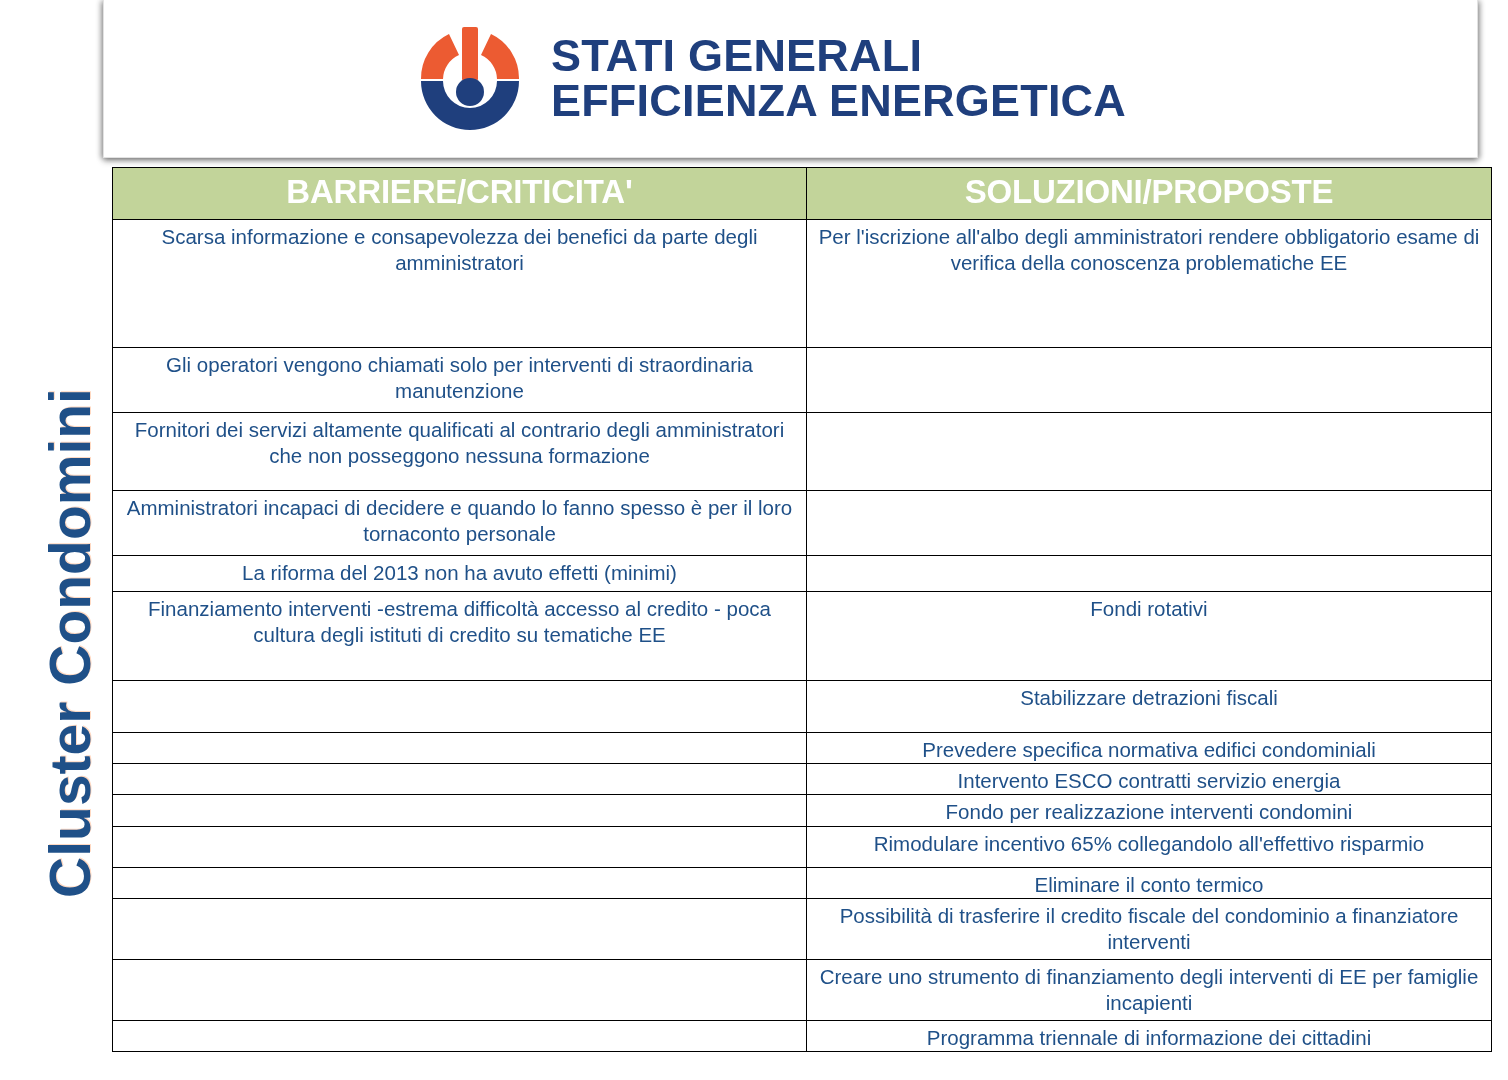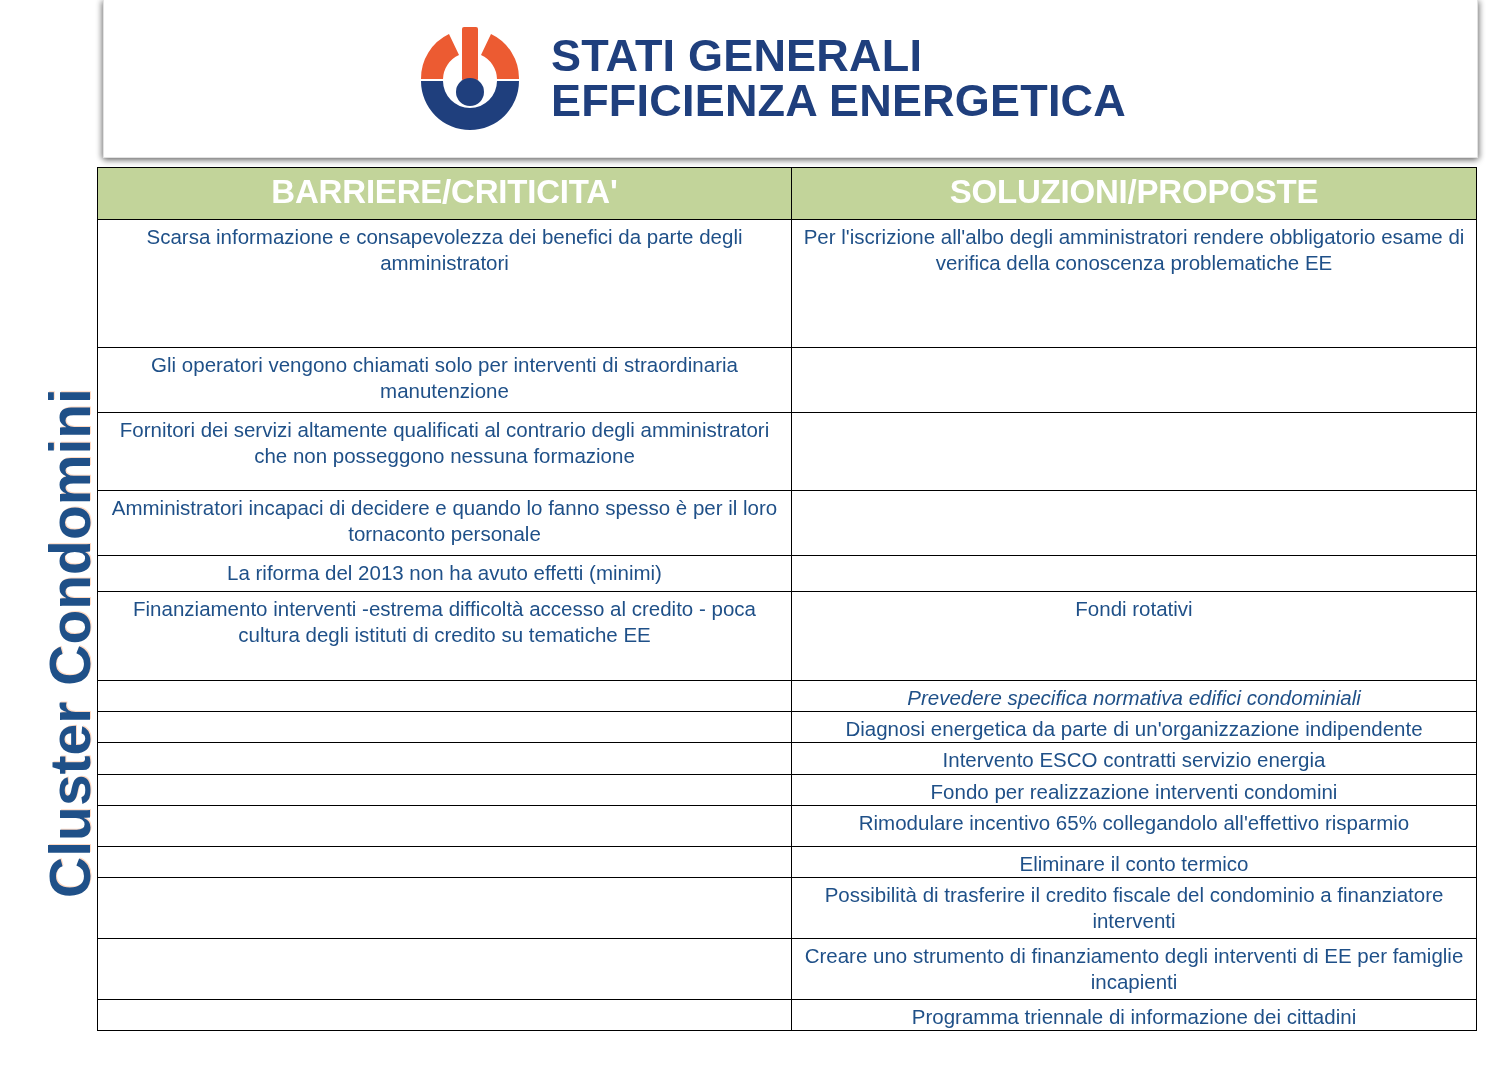--- a/index.html
+++ b/index.html
@@ -77,21 +77,21 @@
     font-size: 57px;
     color: #1f5088;
     letter-spacing: 0px;
     white-space: nowrap;
     text-shadow: 1px 1px 0 rgba(255,170,120,0.45);
   }
 
   
   .tbl {
     position: absolute;
-    left: 97px;
+    left: 112px;
     top: 167px;
     width: 1379px;
     border-collapse: collapse;
     table-layout: fixed;
   }
 
   .tbl td, .tbl th {
     border: 1px solid #000000;
     vertical-align: top;
     padding: 4px 6px 0 6px;
@@ -178,27 +178,27 @@
           <td></td>
         </tr>
         <tr style="height: 36px;">
           <td>La riforma del 2013 non ha avuto effetti (minimi)</td>
           <td></td>
         </tr>
         <tr style="height: 89px; margin-top: 44px;">
           <td>Finanziamento interventi -estrema difficoltà accesso al credito - poca cultura degli istituti di credito su tematiche EE</td>
           <td>Fondi rotativi</td>
         </tr>
-        <tr style="height: 31px; font-style: italic;">
+        <tr style="height: 52px;">
+          <td></td>
+          <td>Stabilizzare detrazioni fiscali</td>
+        </tr>
+        <tr style="height: 31px;">
           <td></td>
           <td>Prevedere specifica normativa edifici condominiali</td>
-        </tr>
-        <tr style="height: 31px;">
-          <td></td>
-          <td>Diagnosi energetica da parte di un'organizzazione indipendente</td>
         </tr>
         <tr style="height: 31px;">
           <td></td>
           <td>Intervento ESCO contratti servizio energia</td>
         </tr>
         <tr style="height: 31px;">
           <td></td>
           <td>Fondo per realizzazione interventi condomini</td>
         </tr>
         <tr style="height: 41px;">

